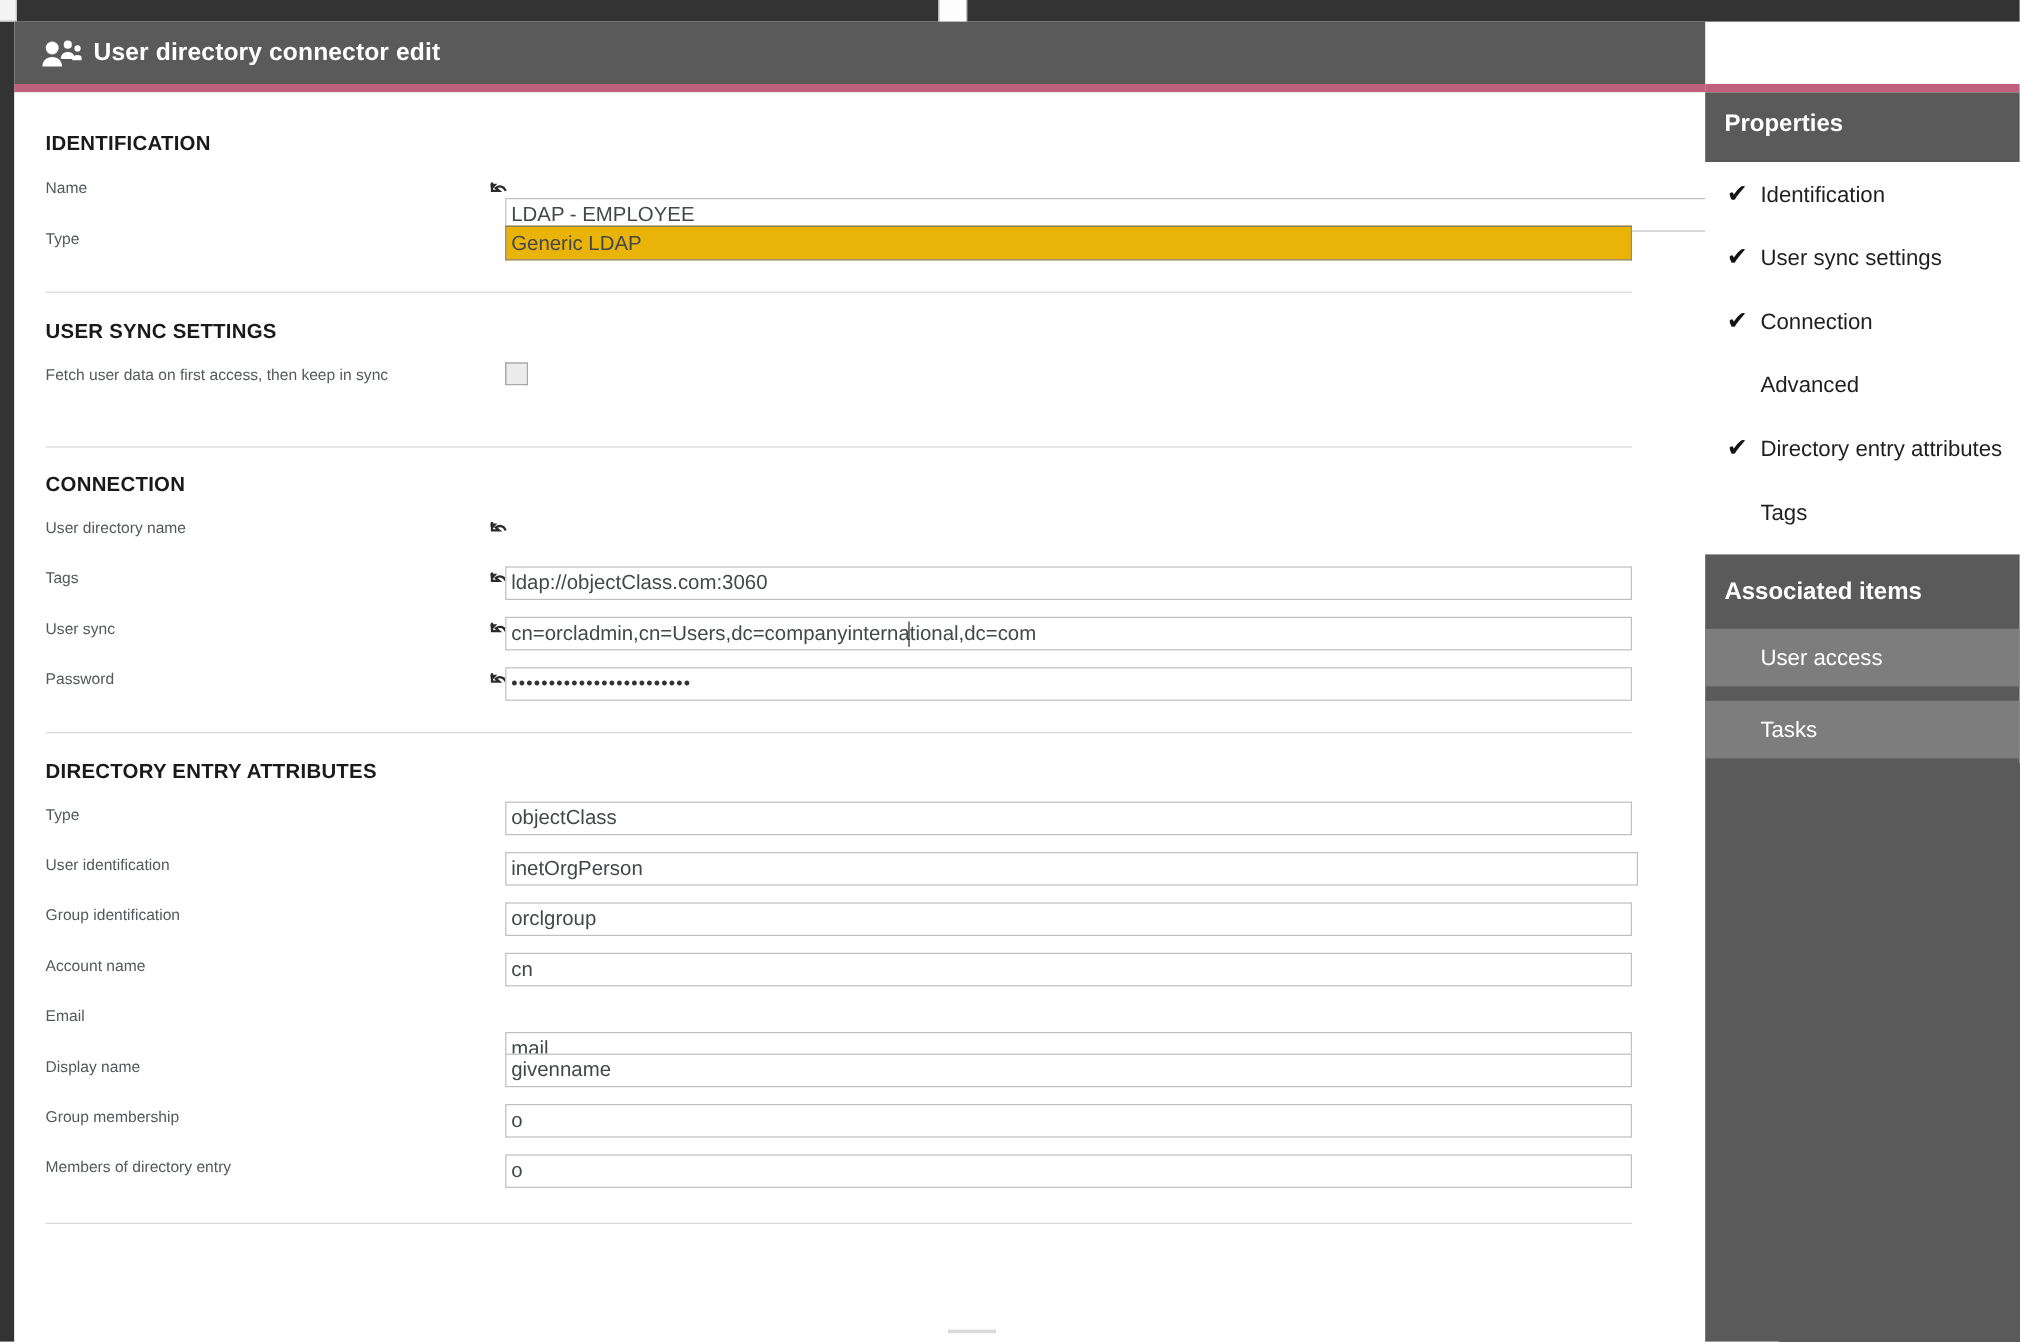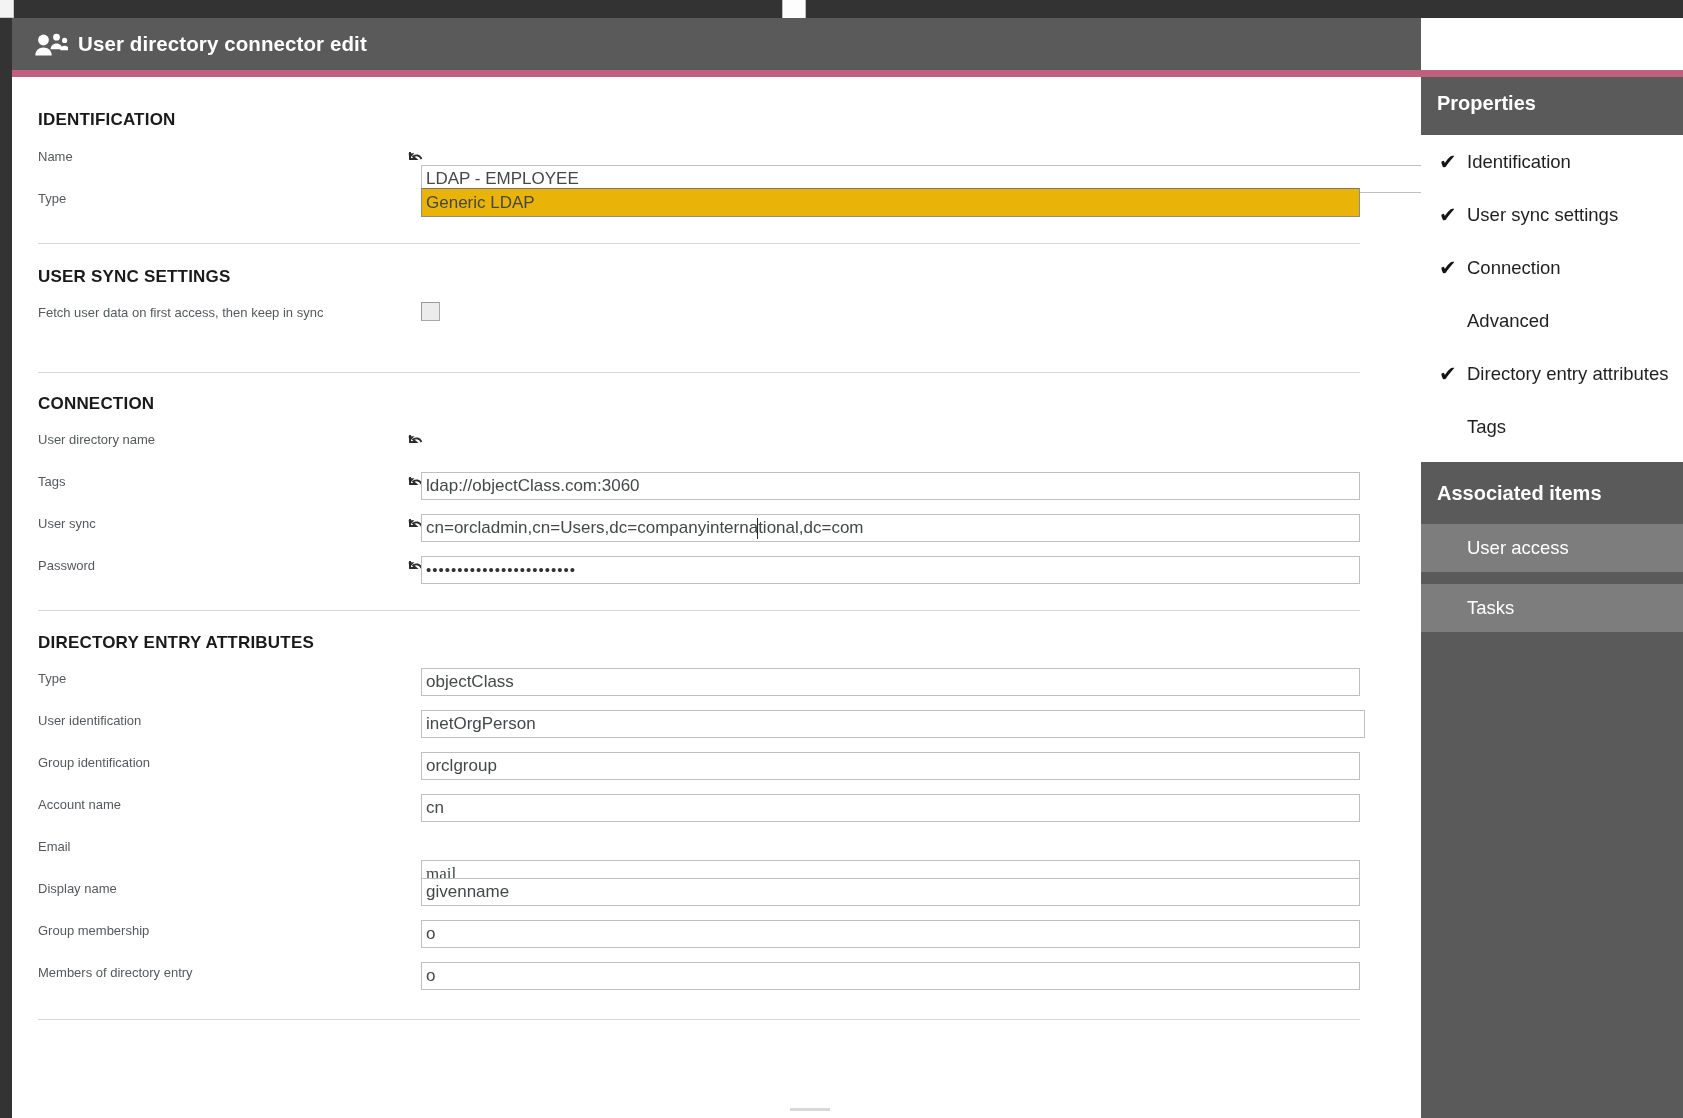--- a/index.html
+++ b/index.html
@@ -332,21 +332,21 @@
     <div class="field-label" style="left:26px; top:633px;">User identification</div>
     <div class="text-input" style="left:409px; top:633px; width:944px;">inetOrgPerson</div>
 
     <div class="field-label" style="left:26px; top:675px;">Group identification</div>
     <div class="text-input" style="left:409px; top:675px; width:939px;">orclgroup</div>
 
     <div class="field-label" style="left:26px; top:717px;">Account name</div>
     <div class="text-input" style="left:409px; top:717px; width:939px;">cn</div>
 
     <div class="field-label" style="left:26px; top:759px;">Email</div>
-    <div class="text-input" style="left:409px; top:783px; width:939px;font-family:Liberation Serif, serif;">mail</div>
+    <div class="text-input" style="left:409px; top:783px; width:939px;">mail</div>
 
     <div class="field-label" style="left:26px; top:801px;">Display name</div>
     <div class="text-input" style="left:409px; top:801px; width:939px;">givenname</div>
 
     <div class="field-label" style="left:26px; top:843px;">Group membership</div>
     <div class="text-input" style="left:409px; top:843px; width:939px;">o</div>
 
     <div class="field-label" style="left:26px; top:885px;">Members of directory entry</div>
     <div class="text-input" style="left:409px; top:885px; width:939px;">o</div>
 

